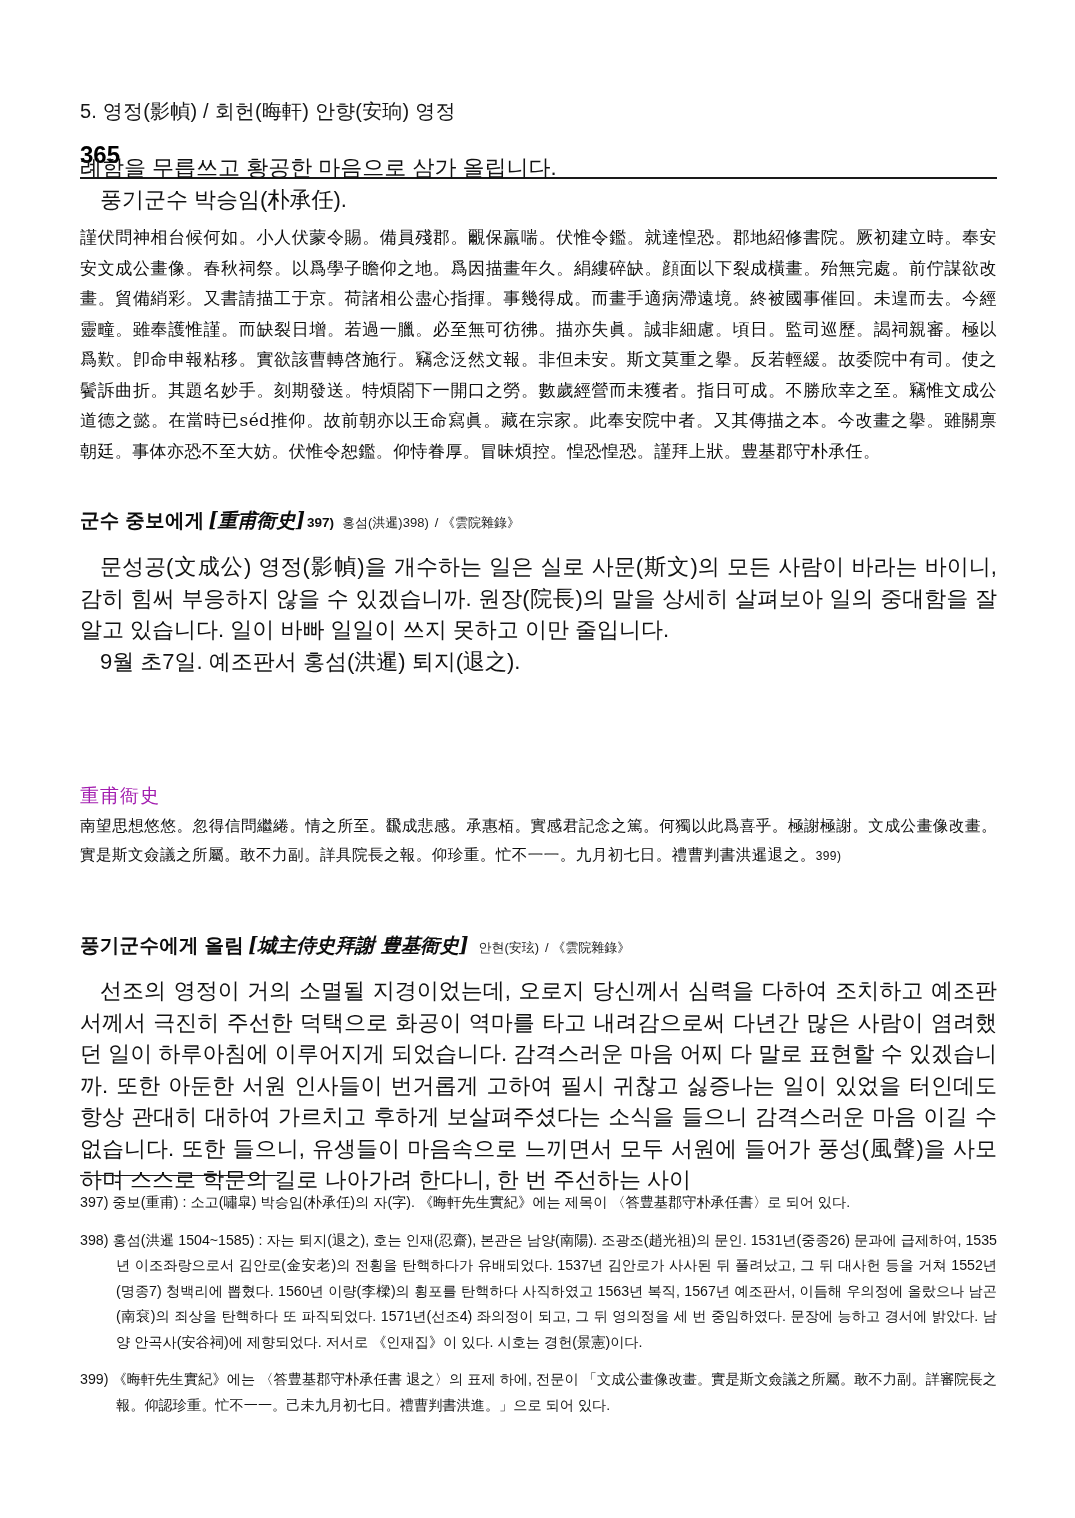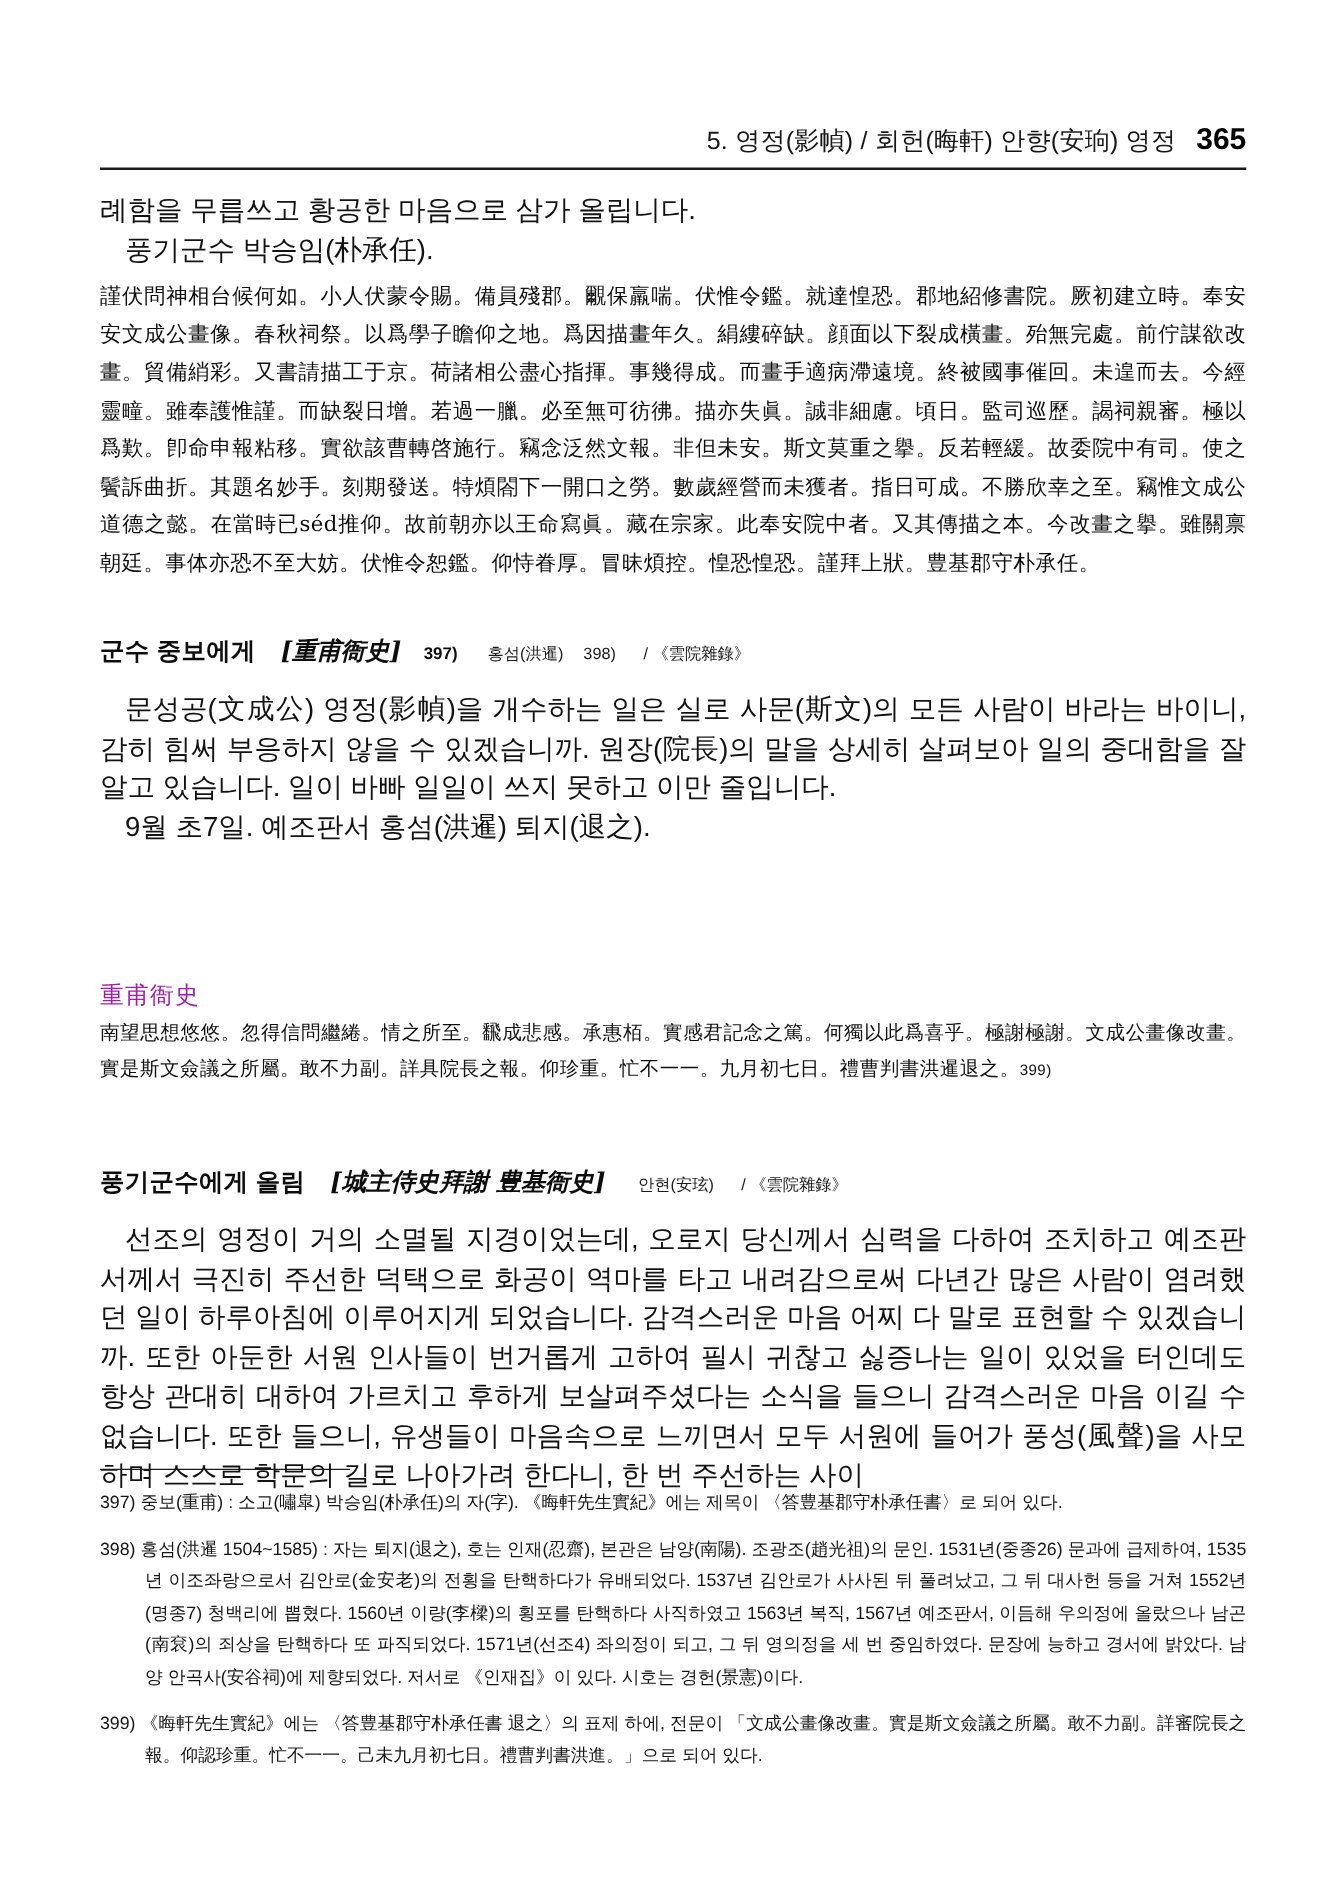--- a/index.html
+++ b/index.html
@@ -30,20 +30,21 @@
     left: 80px;
     right: 78px;
     height: 46px;
   }
   .header-inner {
     display: flex;
     align-items: baseline;
     justify-content: flex-end;
     gap: 16px;
     padding-bottom: 6px;
+    flex-direction: column;
   }
   .header-title {
     font-size: 20px;
     letter-spacing: 0.2px;
     color: #161616;
     font-family: "Liberation Sans", sans-serif;
     font-weight: 500;
   }
   .page-number {
     font-size: 24px;
@@ -96,21 +97,21 @@
 
   
   .section-head {
     font-family: "Liberation Sans", sans-serif;
     font-size: 19.5px;
     font-weight: bold;
     color: #0d0d0d;
     display: flex;
     align-items: baseline;
     flex-wrap: wrap;
-    gap: 16px;
+    gap: 0;
   }
   .section-head .title-ko {
     letter-spacing: 0.3px;
   }
   .section-head .title-cn {
     font-family: "DejaVu Serif", serif;
     font-weight: bold;
     margin-left: 4px;
     font-style: italic;
   }

